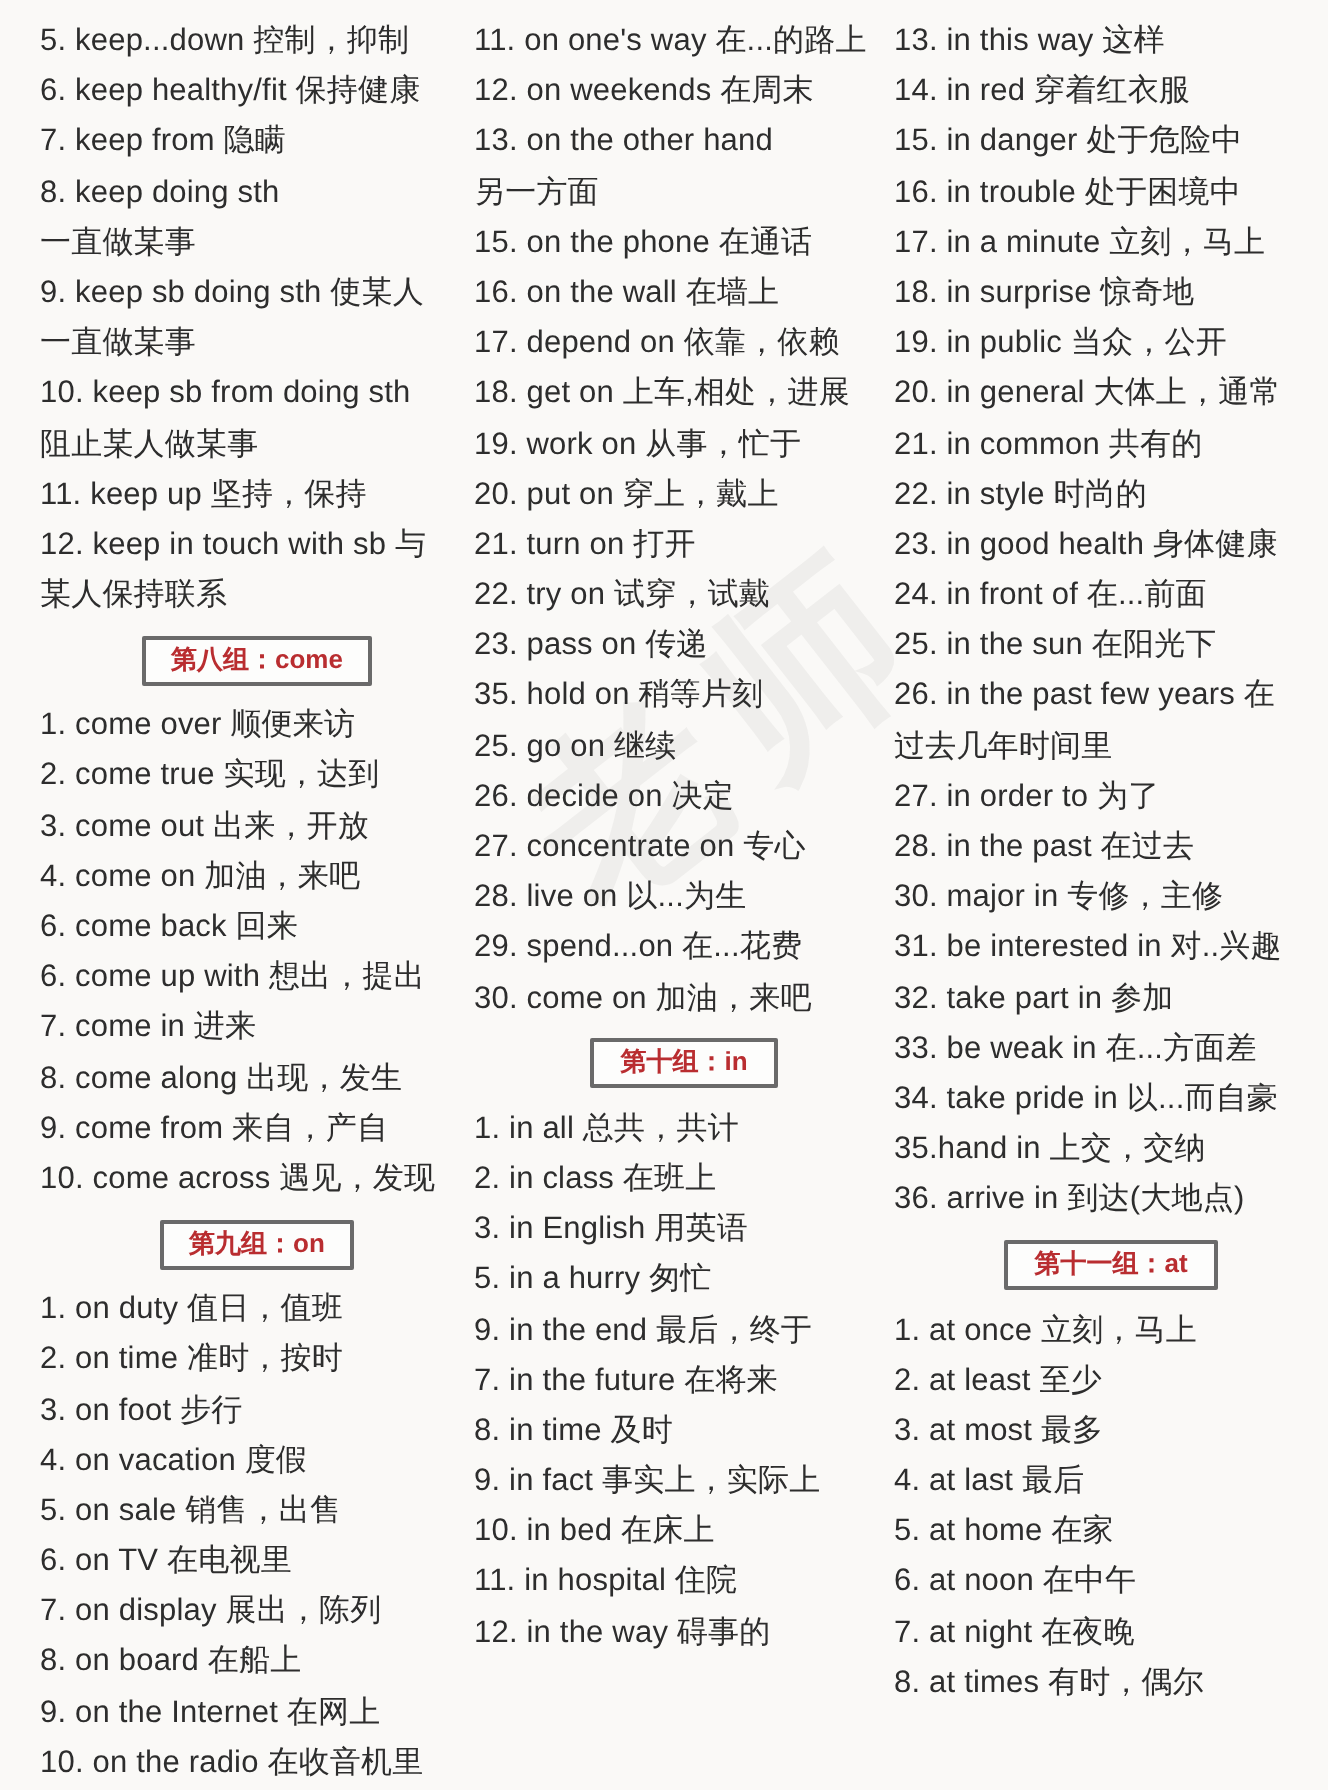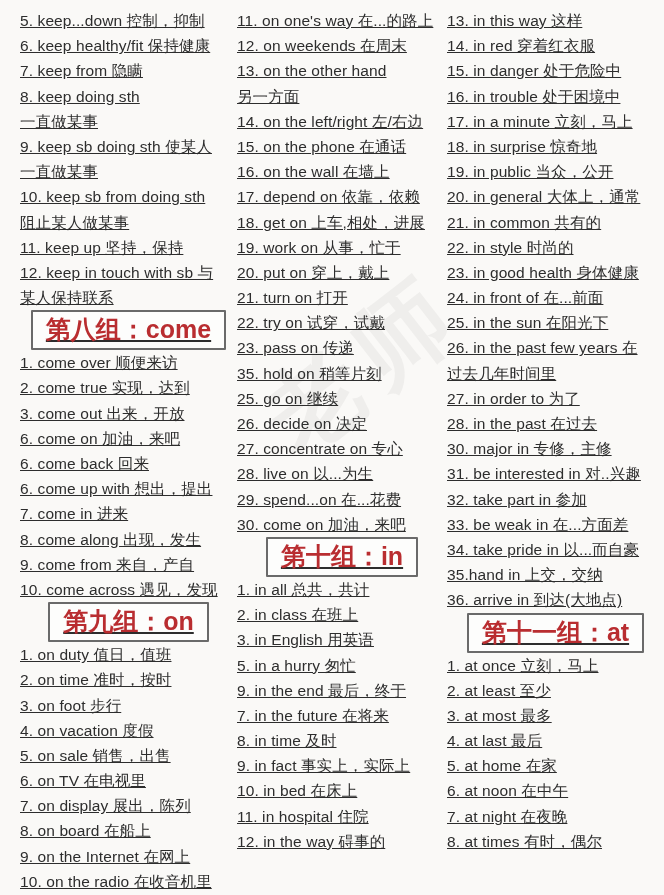--- a/index.html
+++ b/index.html
@@ -6,21 +6,21 @@
   .page{
     position:relative;
     width:664px;height:895px;
     background:#faf9f7;
     overflow:hidden;
     font-family:"Liberation Sans","DejaVu Sans",sans-serif;
     color:#2d2d2d;
     box-sizing:border-box;
     padding:8px 0 0 20px;
   }
-  .cols{position:relative;display:flex;z-index:1;text-decoration:underline;}
+  .cols{position:relative;display:flex;z-index:1;}
   .col{flex:0 0 auto;}
   .col-0{width:217px;}
   .col-1{width:210px;}
   .col-2{width:217px;}
   .line{
     height:25.2px;
     line-height:25.2px;
     font-size:15.5px;
     white-space:nowrap;
     letter-spacing:0.1px;
@@ -28,21 +28,21 @@
   .group-header-wrap{
     height:40px;
     display:flex;align-items:center;justify-content:center;
   }
   .group-header{
     display:inline-block;
     border:2px solid #6a6a6a;
     background:#fdfdfc;
     border-radius:1px;
     padding:1px 13px 2px 13px;
-    font-size:25px;
+    font-size:13px;
     font-weight:bold;
     color:#b92d30;
     white-space:nowrap;
   }
   .watermark{
     position:absolute;
     left:255px;top:300px;
     z-index:0;
     font-size:96px;
     font-weight:bold;
@@ -71,21 +71,21 @@
         <div class="line">阻止某人做某事</div>
         <div class="line">11. keep up 坚持，保持</div>
         <div class="line">12. keep in touch with sb 与</div>
         <div class="line">某人保持联系</div>
         <div class="group-header-wrap">
           <div class="group-header">第八组：come</div>
         </div>
         <div class="line">1. come over 顺便来访</div>
         <div class="line">2. come true 实现，达到</div>
         <div class="line">3. come out 出来，开放</div>
-        <div class="line">6. come on 加油，来吧</div>
+        <div class="line">4. come on 加油，来吧</div>
         <div class="line">6. come back 回来</div>
         <div class="line">6. come up with 想出，提出</div>
         <div class="line">7. come in 进来</div>
         <div class="line">8. come along 出现，发生</div>
         <div class="line">9. come from 来自，产自</div>
         <div class="line">10. come across 遇见，发现</div>
         <div class="group-header-wrap">
           <div class="group-header">第九组：on</div>
         </div>
         <div class="line">1. on duty 值日，值班</div>
@@ -97,21 +97,20 @@
         <div class="line">7. on display 展出，陈列</div>
         <div class="line">8. on board 在船上</div>
         <div class="line">9. on the Internet 在网上</div>
         <div class="line">10. on the radio 在收音机里</div>
       </div>
     <div class="col col-1">
         <div class="line">11. on one's way 在...的路上</div>
         <div class="line">12. on weekends 在周末</div>
         <div class="line">13. on the other hand</div>
         <div class="line">另一方面</div>
-        <div class="line">14. on the left/right 左/右边</div>
         <div class="line">15. on the phone 在通话</div>
         <div class="line">16. on the wall 在墙上</div>
         <div class="line">17. depend on 依靠，依赖</div>
         <div class="line">18. get on 上车,相处，进展</div>
         <div class="line">19. work on 从事，忙于</div>
         <div class="line">20. put on 穿上，戴上</div>
         <div class="line">21. turn on 打开</div>
         <div class="line">22. try on 试穿，试戴</div>
         <div class="line">23. pass on 传递</div>
         <div class="line">35. hold on 稍等片刻</div>

